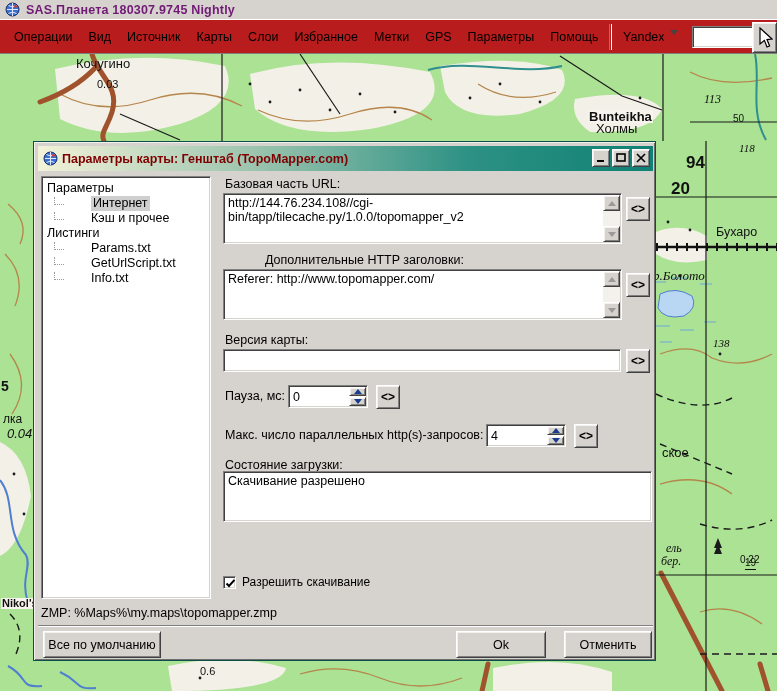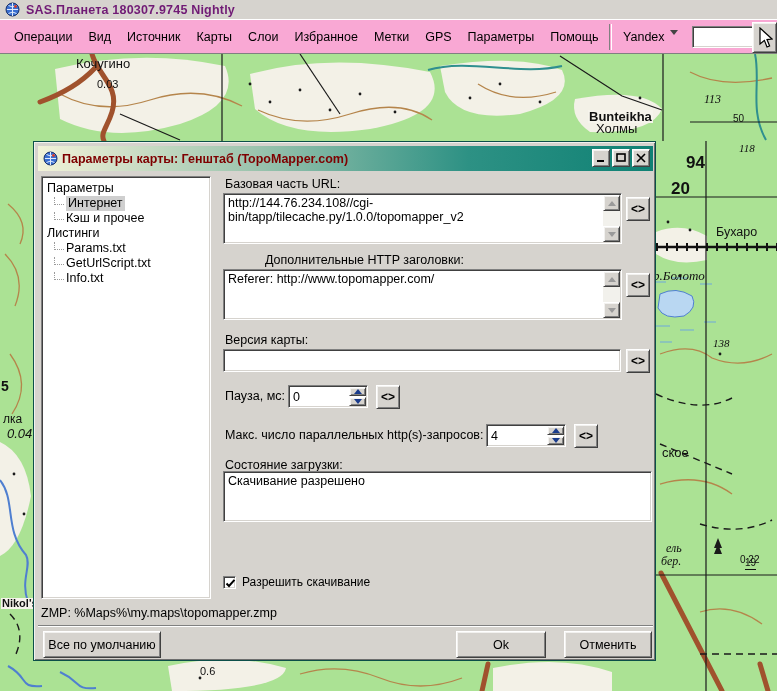--- a/index.html
+++ b/index.html
@@ -17,21 +17,21 @@
   .tri-dim.tri-up { border-bottom-color:#9a9a9a; }
   .tri-dim.tri-down { border-top-color:#9a9a9a; }
 
   
   #titlebar { position:absolute; left:0; top:0; width:777px; height:19px;
     background:#d6d3ce; display:flex; align-items:center; gap:6px; padding-left:5px; }
   #titlebar .title-text { font-weight:bold; color:#701a75; font-size:12.5px; letter-spacing:.2px; }
 
   
   #menubar { position:absolute; left:0; top:19px; width:777px; height:35px;
-    background:#f9a8d4; border-top:1px solid #fff; border-bottom:1px solid #808080;
+    background:#b91c1c; border-top:1px solid #fff; border-bottom:1px solid #808080;
     display:flex; align-items:center; }
   .menu-items { display:flex; align-items:center; height:100%; padding-left:6px; }
   .menu-item { padding:4px 8px; font-size:12.5px; cursor:default; }
   .tb-sep { width:3px; height:26px; margin:0 3px;
     border-left:1px solid #808080; border-right:1px solid #fff; }
   .yandex-btn { display:flex; align-items:flex-start; gap:5px; padding:4px 8px; font-size:12.5px; }
   .combo { position:relative; width:138px; height:22px; margin-left:6px; }
   .combo .combo-field { position:absolute; inset:0; }
   .combo .combo-arrow { position:absolute; right:2px; top:2px; width:17px; height:16px;
     display:flex; align-items:center; justify-content:center; }
@@ -57,21 +57,21 @@
     display:flex; align-items:center; gap:4px; padding-left:5px; }
   #dlg-title .dlg-title-text { font-weight:bold; color:#7e0000; font-size:12.5px; }
   .win-btns { position:absolute; right:3px; top:3px; display:flex; gap:2px; }
   .win-btn { width:18px; height:18px; display:flex; align-items:center; justify-content:center; }
 
   
   #tree { position:absolute; left:7px; top:34px; width:170px; height:423px;
     font-size:12.5px; overflow:hidden; }
   .tree-row { height:15px; line-height:15px; display:flex; align-items:center; white-space:nowrap; }
   .tree-root { padding-left:5px; }
-  .tree-child { padding-left:12px; }
+  .tree-child { padding-left:12px;gap:25px; }
   .tree-connector { display:inline-block; width:10px; height:8px; margin-right:2px;
     border-left:1px dotted #9a9a9a; border-bottom:1px dotted #9a9a9a; margin-bottom:6px; }
   .tree-sel { background:#cfcfcf; padding:0 2px; }
   #tree-inner { padding-top:4px; }
 
   
   .f-label { position:absolute; font-size:12.5px; white-space:nowrap; }
   .ta-wrap { position:absolute; }
   .ta-wrap textarea { position:absolute; inset:1px; border:0; resize:none; outline:none;
     font-family:"Liberation Sans","DejaVu Sans",sans-serif; font-size:12.5px;

